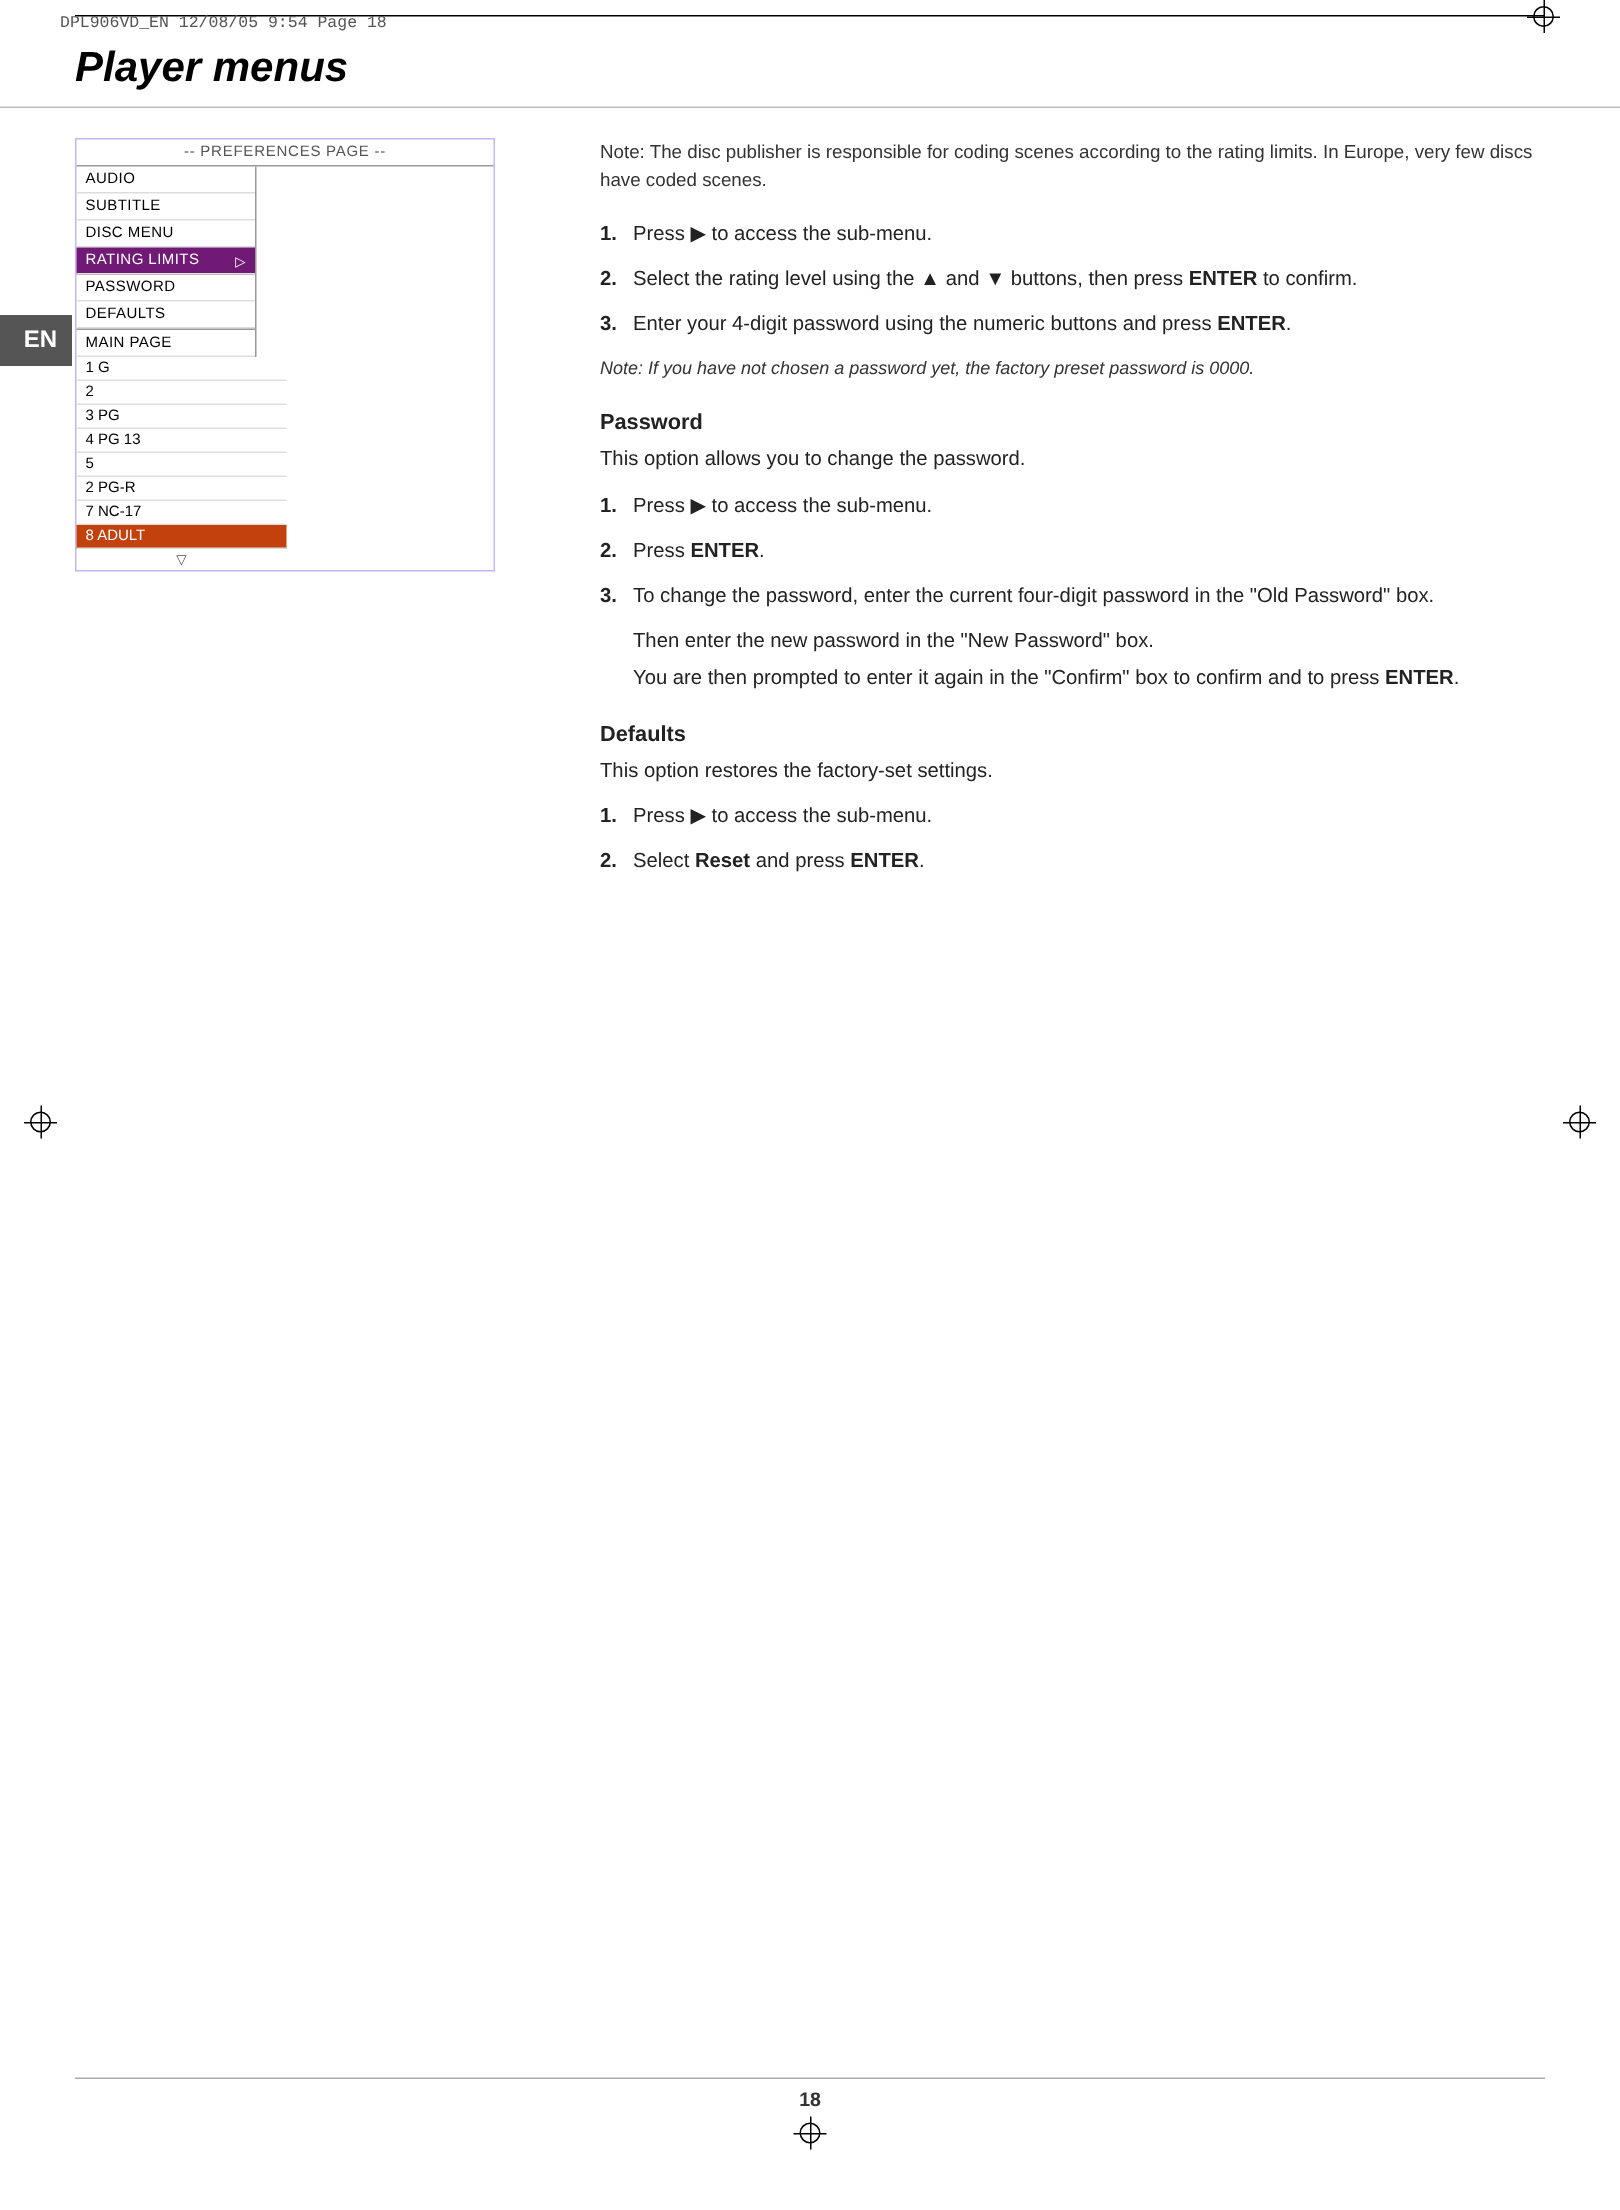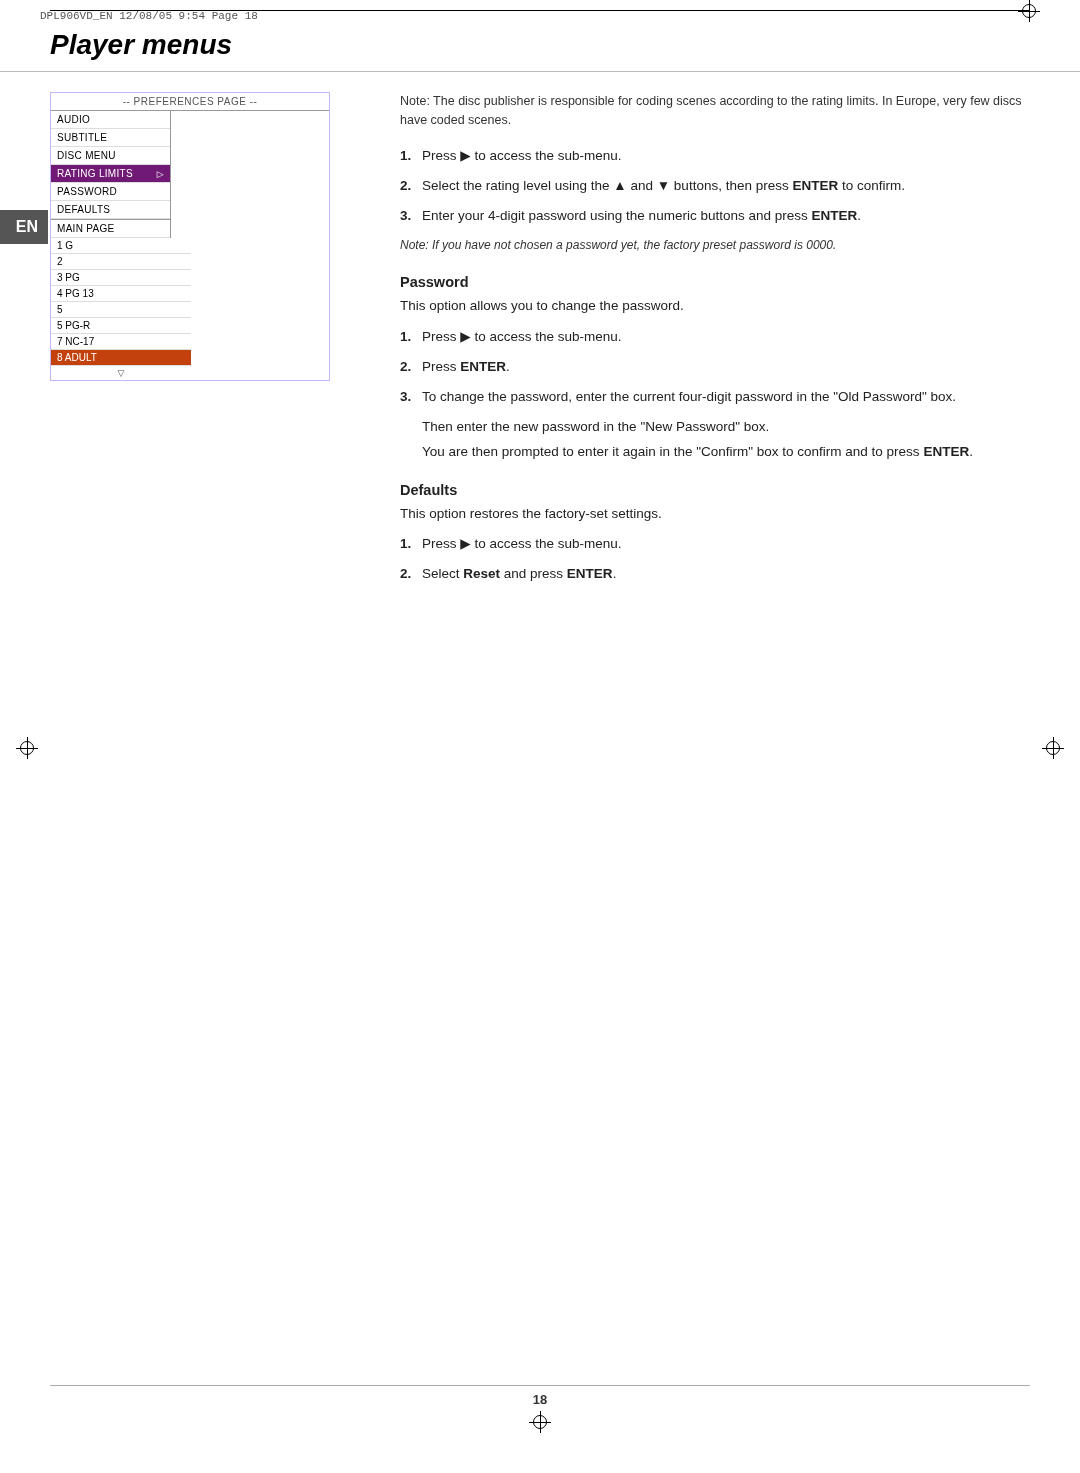--- a/index.html
+++ b/index.html
@@ -299,21 +299,21 @@
           <div class="menu-item main-page">
             <span>MAIN PAGE</span>
           </div>
         </div>
         <div class="menu-right">
           <div class="rating-item">1 G</div>
           <div class="rating-item">2</div>
           <div class="rating-item">3 PG</div>
           <div class="rating-item">4 PG 13</div>
           <div class="rating-item">5</div>
-          <div class="rating-item">5 PG-R</div>
+          <div class="rating-item">2 PG-R</div>
           <div class="rating-item">7 NC-17</div>
           <div class="rating-item selected">8 ADULT</div>
           <div class="rating-scroll-arrow">▽</div>
         </div>
       </div>
     </div>
   </div>
 
   <div class="right-col">
 

